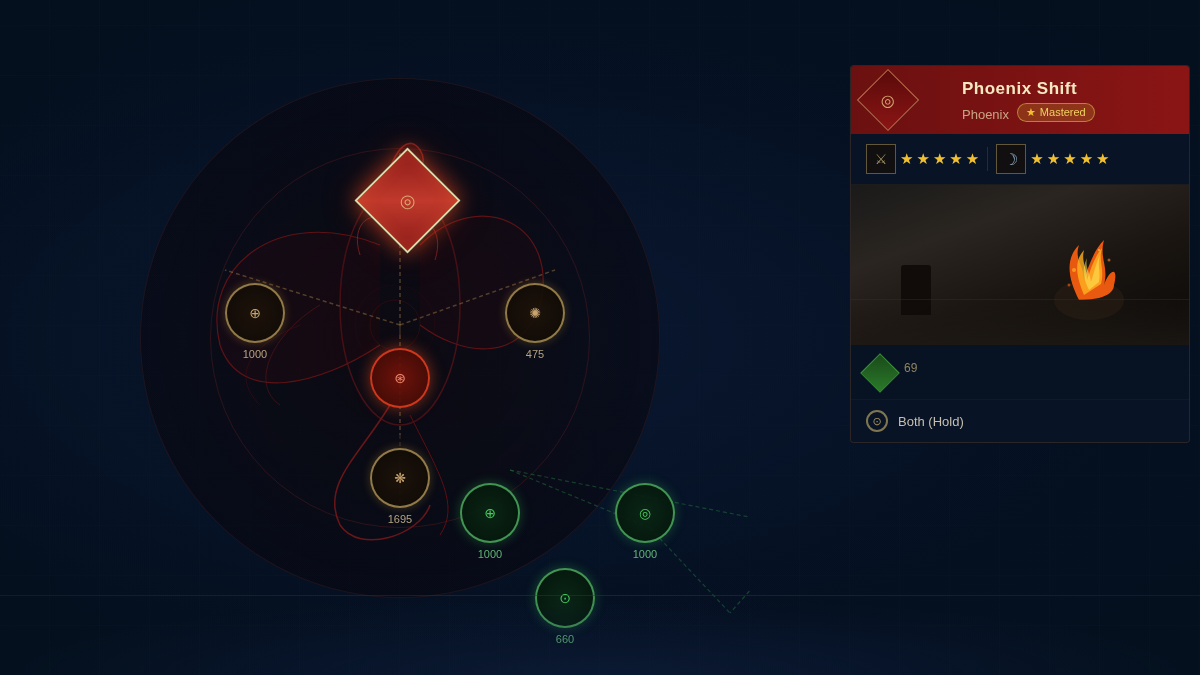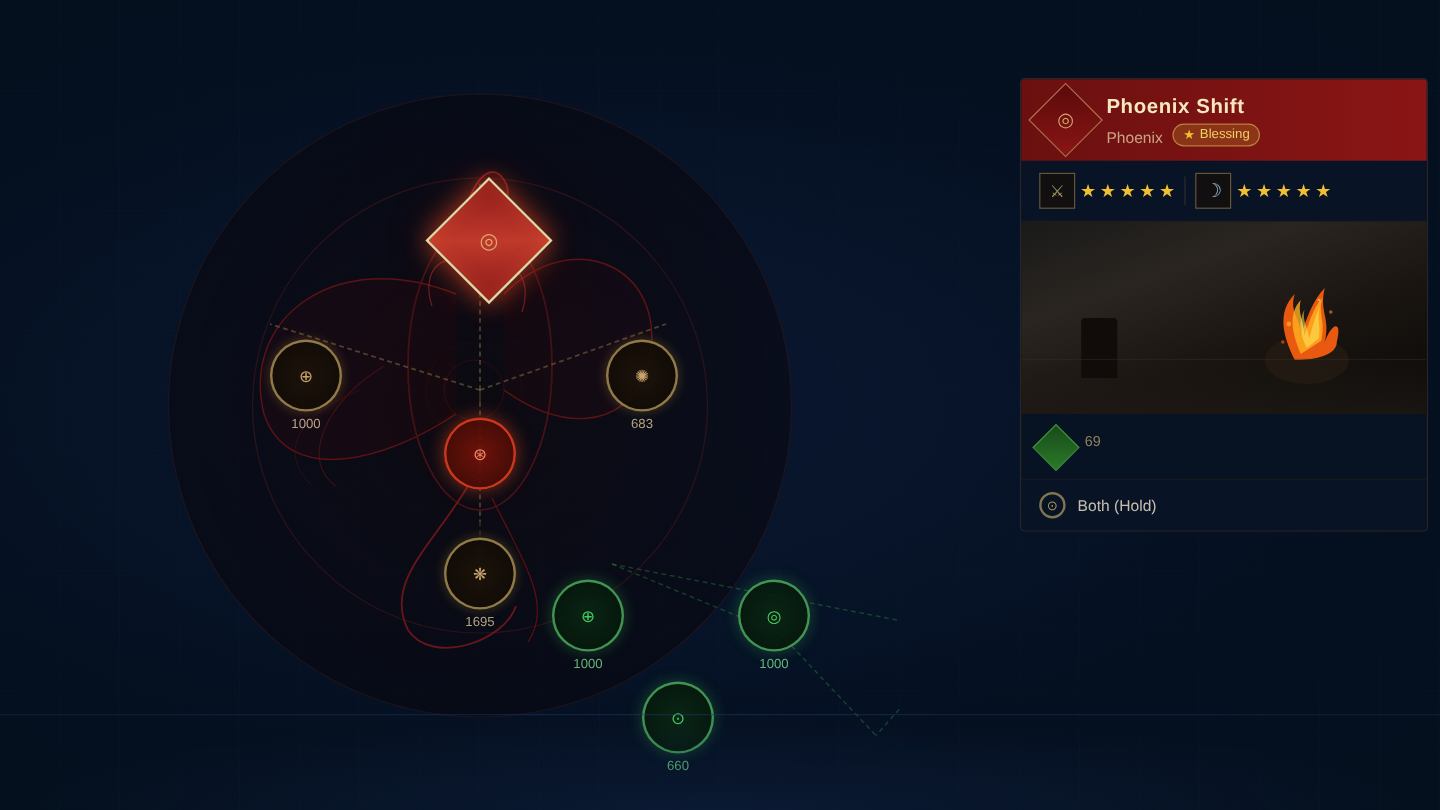--- a/index.html
+++ b/index.html
@@ -208,20 +208,21 @@
     }
 
     .panel-icon-inner {
       transform: rotate(-45deg);
       color: rgba(220,180,120,0.9);
       font-size: 16px;
     }
 
     .panel-title-block {
       flex: 1;
+      margin-left: 40px;
     }
 
     .panel-ability-name {
       font-size: 17px;
       font-weight: bold;
       color: #f5e8c0;
       letter-spacing: 0.5px;
     }
 
     .panel-source-row {
@@ -475,21 +476,21 @@
     <div class="skill-node">
       <span class="symbol symbol-small">⊕</span>
     </div>
     <span class="node-label">1000</span>
   </div>
 
   <div class="node node-mid-right">
     <div class="skill-node">
       <span class="symbol symbol-small">✺</span>
     </div>
-    <span class="node-label">683</span>
+    <span class="node-label">475</span>
   </div>
 
   <div class="node node-mid-center">
     <div class="skill-node active">
       <span class="symbol symbol-small" style="color:rgba(255,150,120,0.9)">⊛</span>
     </div>
   </div>
 
   <div class="node node-bottom-center">
     <div class="skill-node">
@@ -525,21 +526,21 @@
   <div class="panel-header">
     <div class="panel-icon-diamond">
       <span class="panel-icon-inner">◎</span>
     </div>
     <div class="panel-title-block">
       <div class="panel-ability-name">Phoenix Shift</div>
       <div class="panel-source-row">
         <span class="panel-source-name">Phoenix</span>
         <div class="mastered-badge">
           <span class="star-gold">★</span>
-          <span>Blessing</span>
+          <span>Mastered</span>
         </div>
       </div>
     </div>
   </div>
 
   <div class="panel-stars-row">
     <div class="stars-icon">
       <span>⚔</span>
     </div>
     <div class="stars-group">

